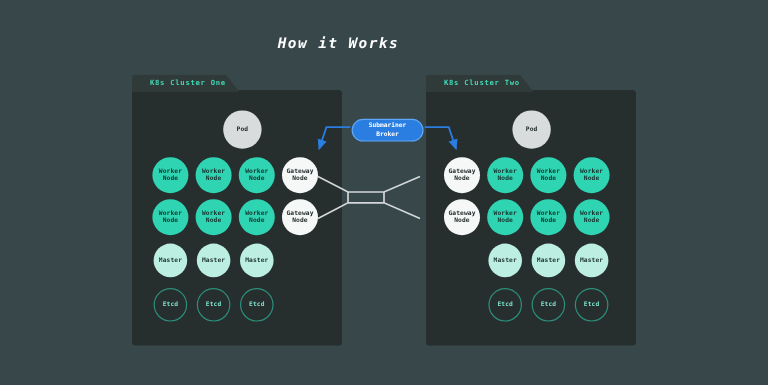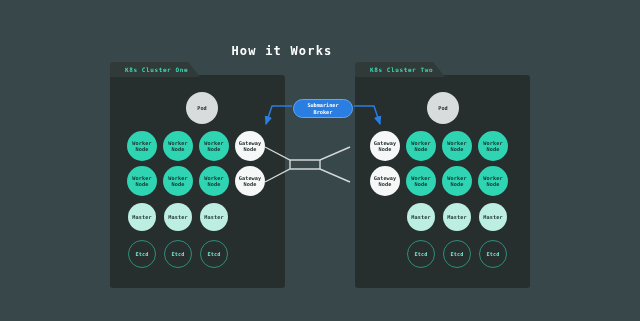--- a/index.html
+++ b/index.html
@@ -14,28 +14,29 @@
     overflow: hidden;
   }
   #stage {
     position: relative;
     width: 640px;
     height: 321px;
   }
   #title {
     position: absolute;
     left: 0;
-    top: 44px;
+    top: 29px;
     width: 564px;
     text-align: center;
     color: #ffffff;
     font-size: 12px;
     font-weight: bold;
     letter-spacing: 1.2px;
     font-family: "DejaVu Sans Mono", monospace;
+    font-style: italic;
   }
   .panel {
     position: absolute;
     background: #262e2e;
     border-radius: 3px;
   }
   #panel-left  { left: 110px; top: 75px; width: 175px; height: 213px; }
   #panel-right { left: 355px; top: 75px; width: 175px; height: 213px; }
 
   .panel-tab {

